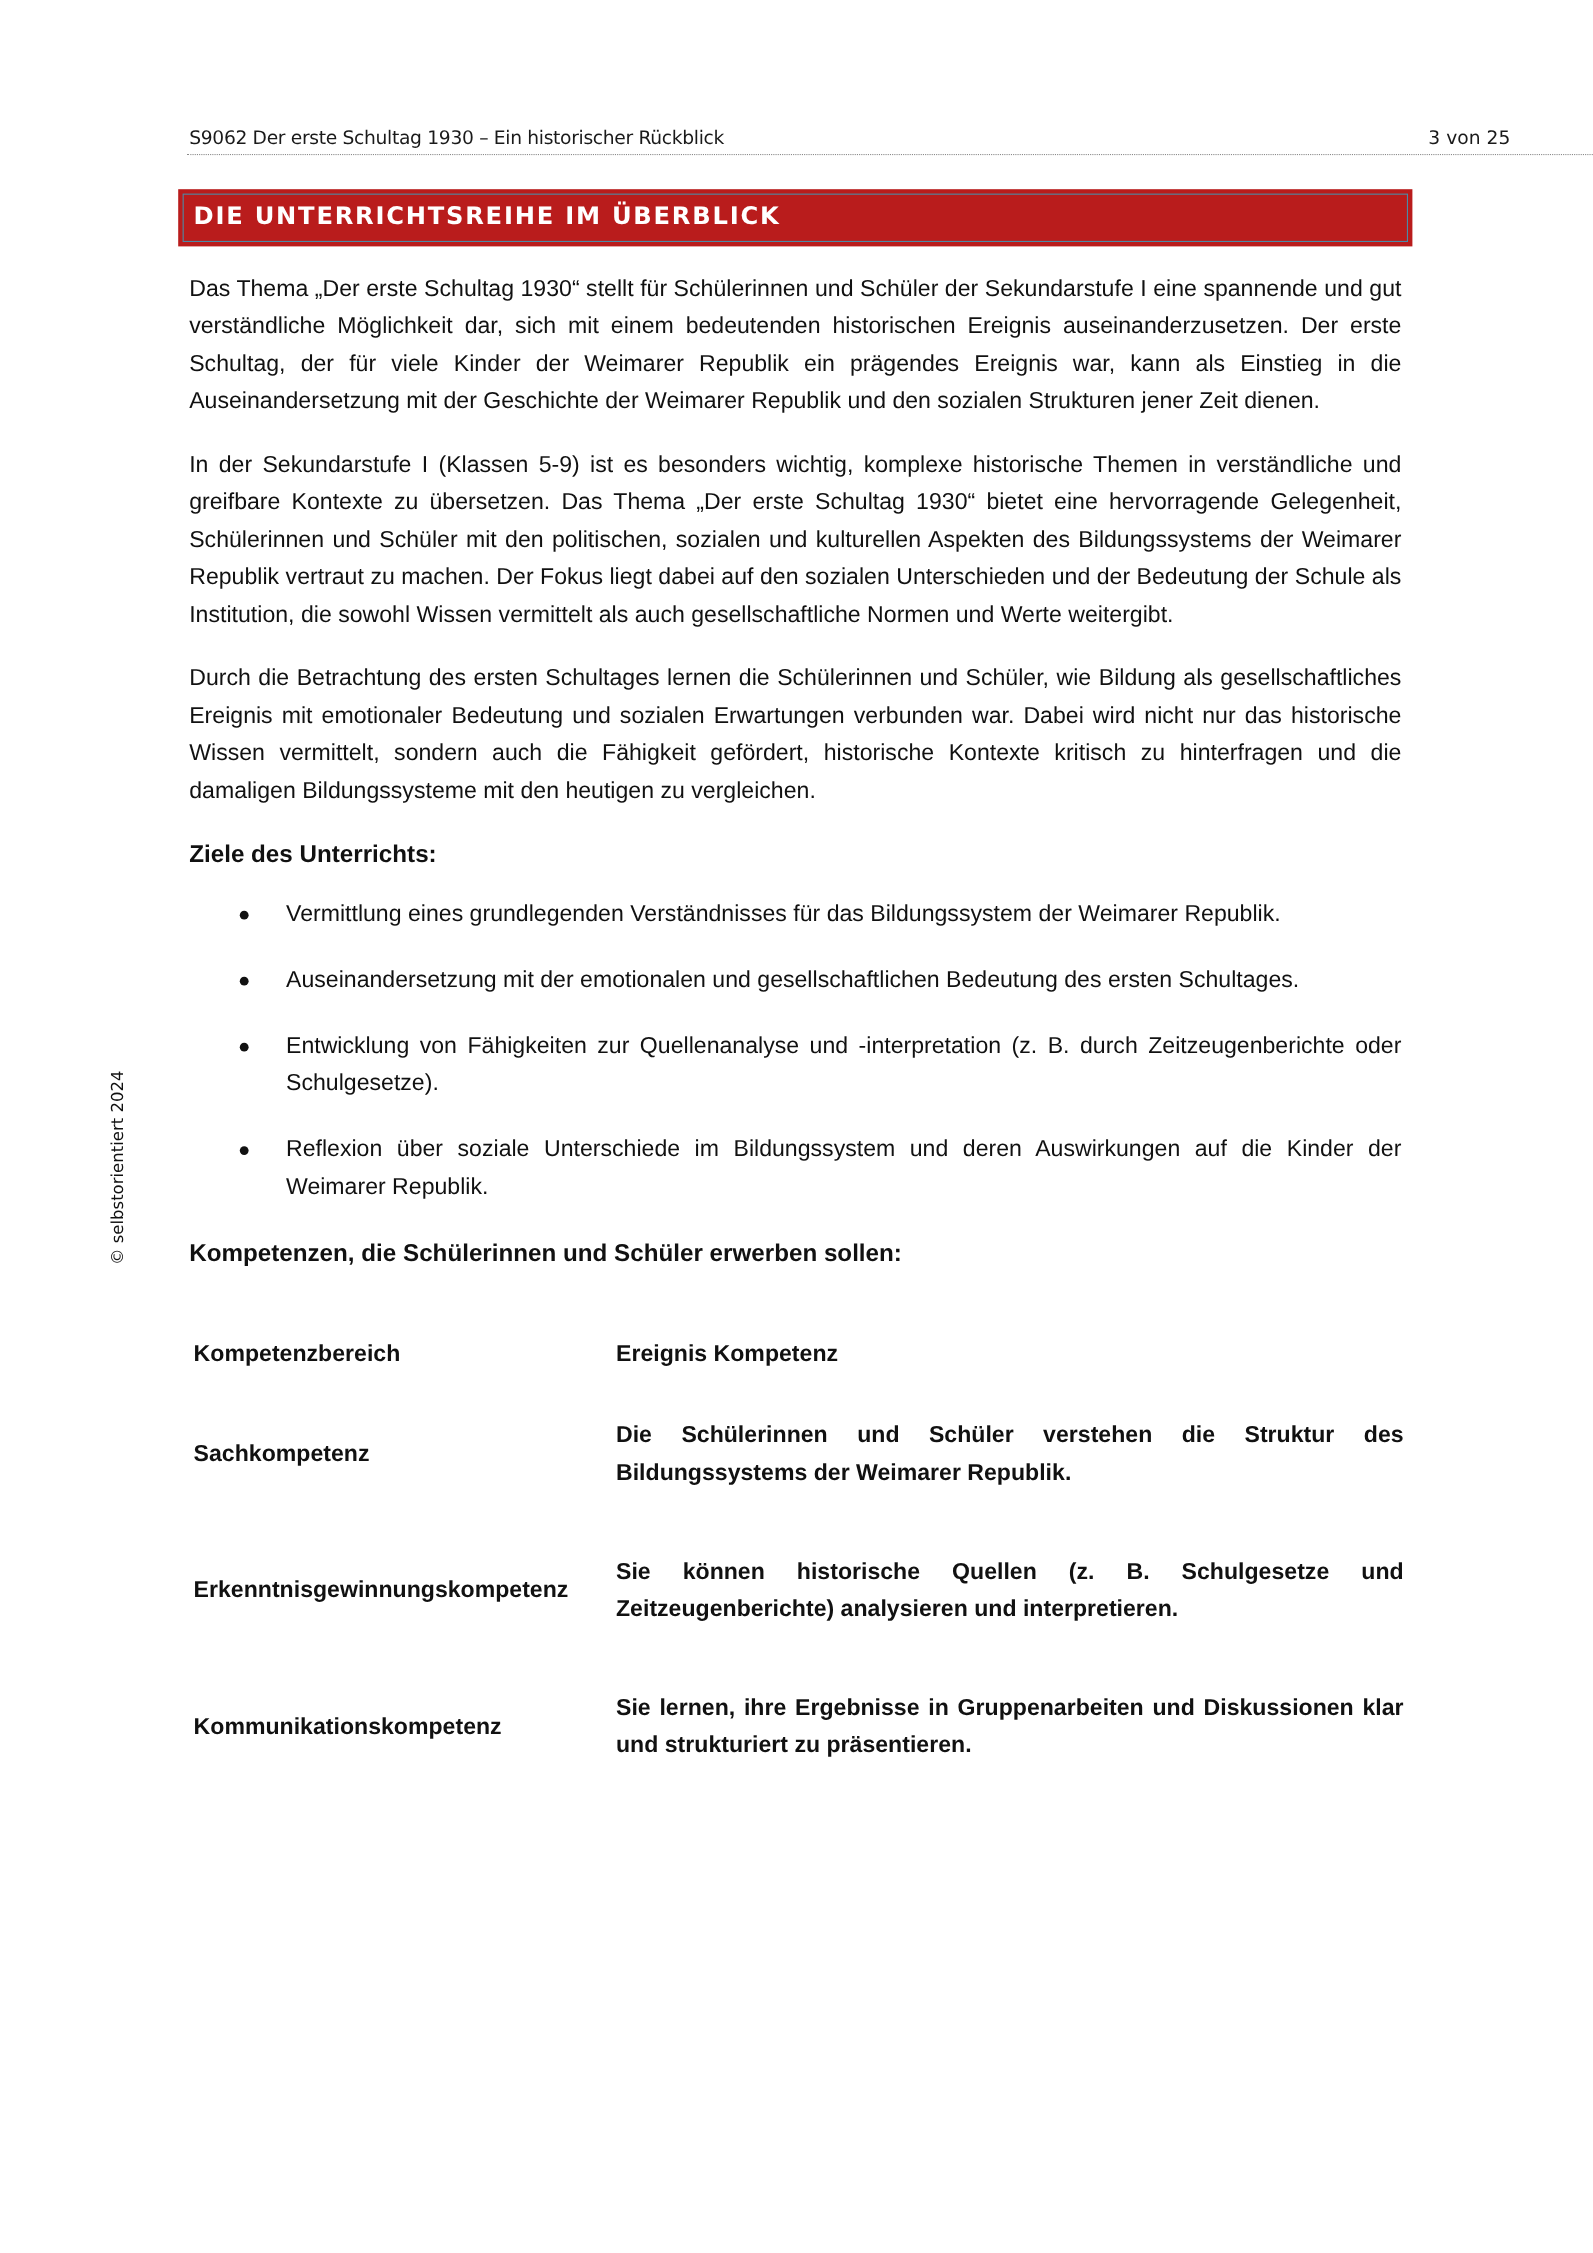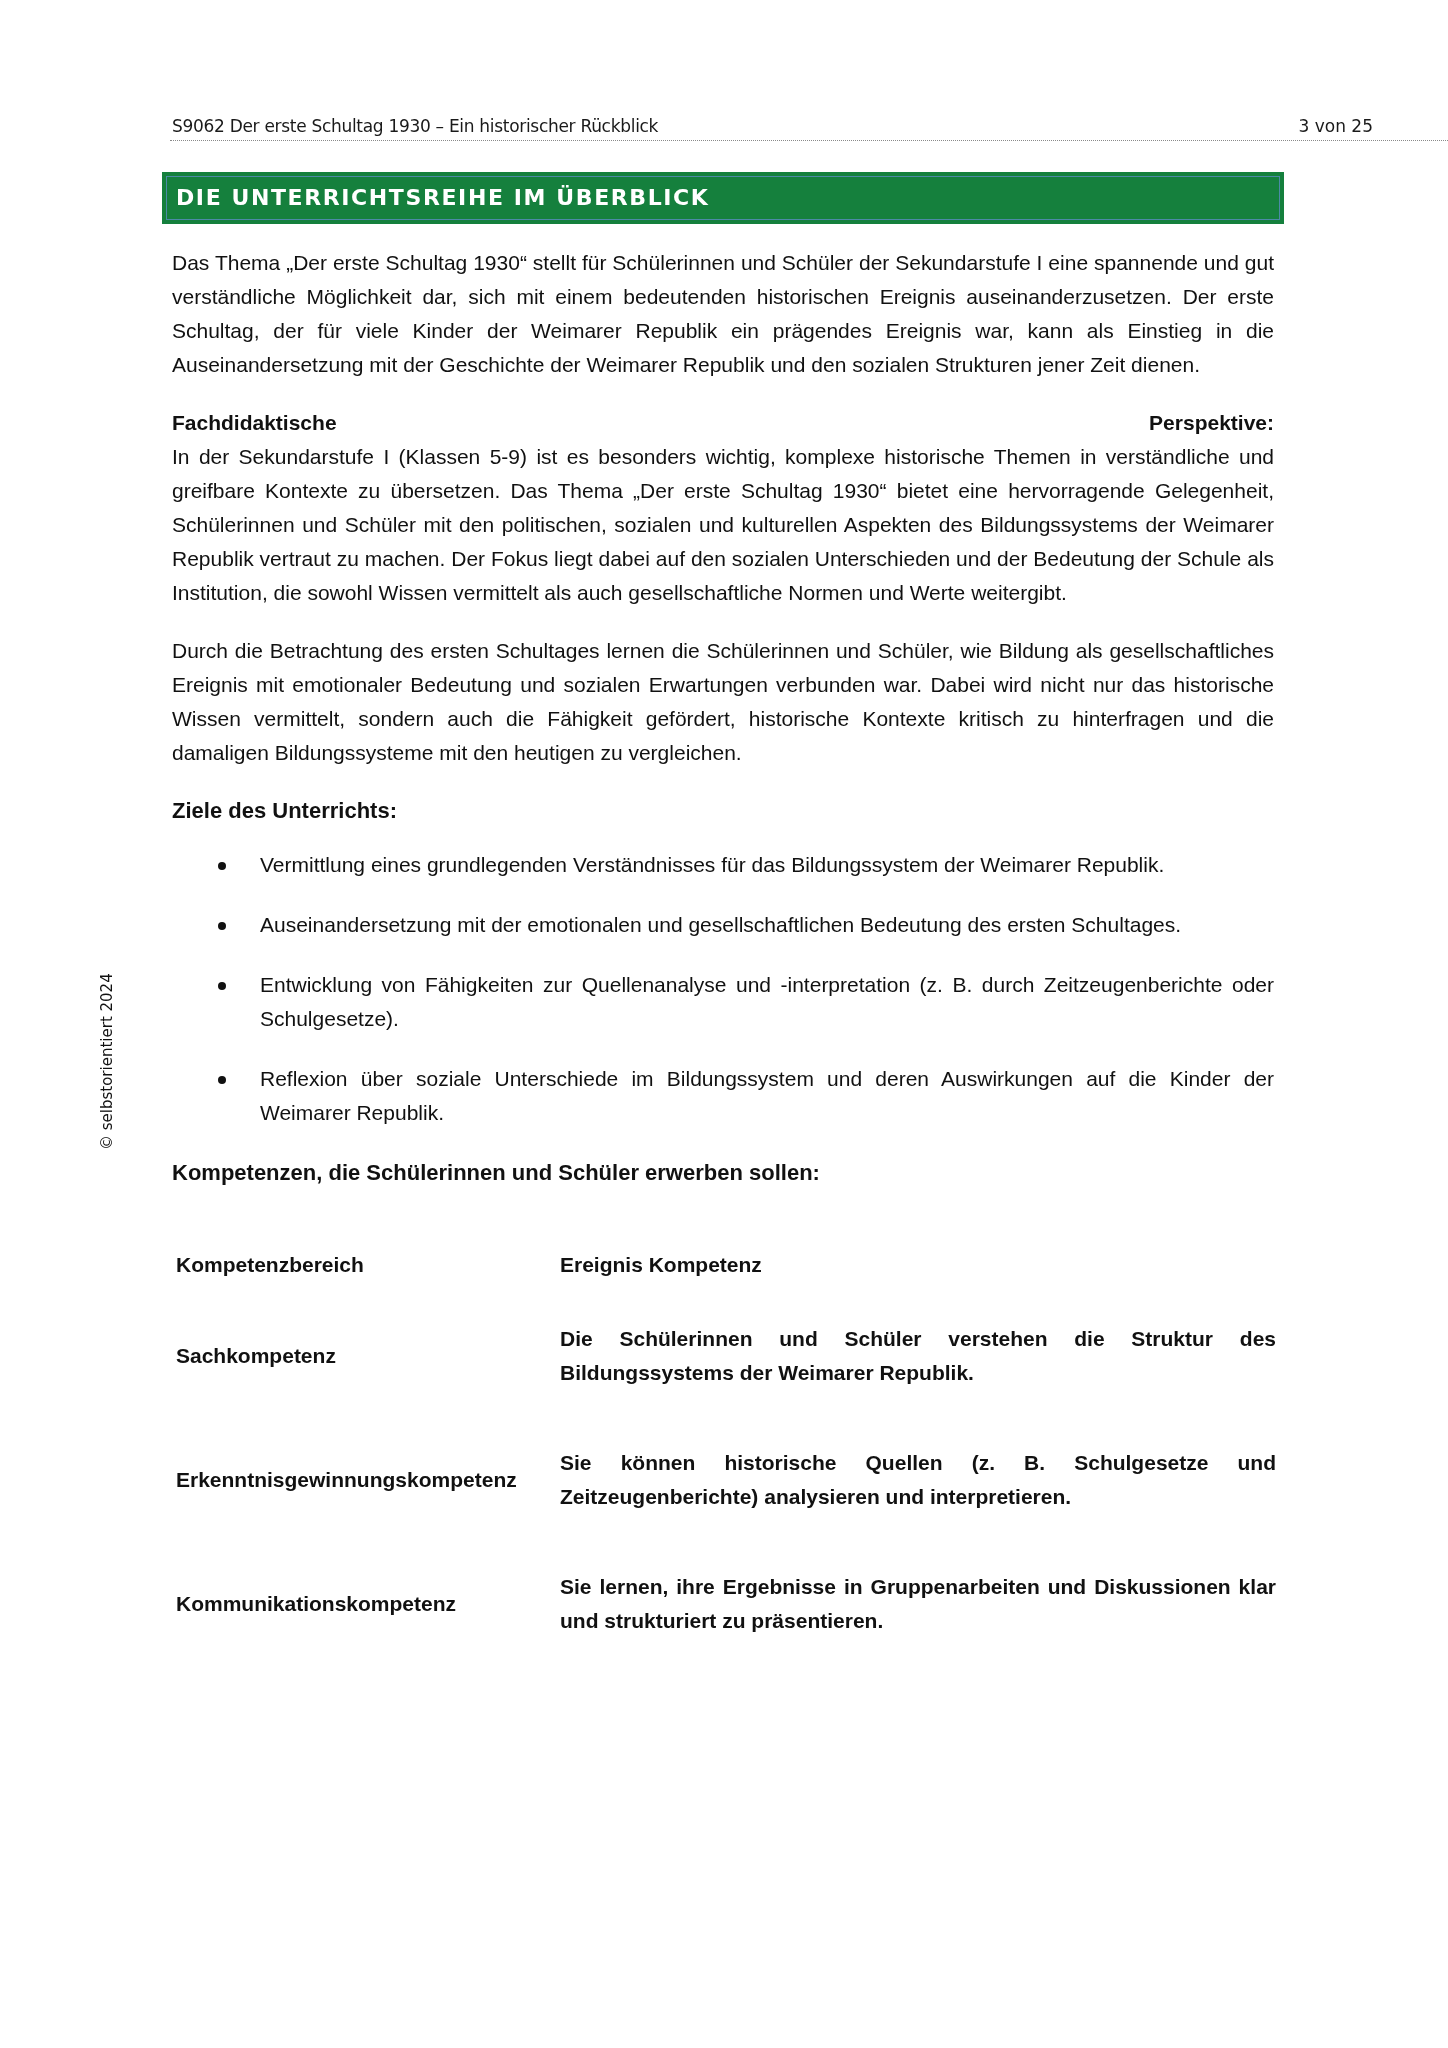--- a/index.html
+++ b/index.html
@@ -9,21 +9,21 @@
     }
     .header {
       position: absolute; left: 170px; top: 114px; width: 1278px; height: 26px;
       border-bottom: 1px dotted #8a8a8a;
       font-family: "DejaVu Sans", sans-serif; font-size: 17px; color: #1a1a1a;
     }
     .header .title { position: absolute; left: 2px; top: 2px; letter-spacing: -0.3px; }
     .header .page { position: absolute; right: 75px; top: 2px; }
     .banner {
       position: absolute; left: 162px; top: 172px; width: 1122px; height: 52px;
-      background: #15803d; box-sizing: border-box;
+      background: #b91c1c; box-sizing: border-box;
     }
     .banner::before {
       content: ""; position: absolute; left: 4px; right: 4px; top: 4px; bottom: 4px;
       border: 1px solid #4c8aa6;
     }
     .banner .btitle {
       position: absolute; left: 14px; top: 13px;
       color: #ffffff; font-family: "DejaVu Sans", sans-serif; font-weight: bold;
       font-size: 22px; letter-spacing: 1.6px;
     }
@@ -63,24 +63,20 @@
 
 <div class="banner">
   <span class="btitle">DIE UNTERRICHTSREIHE IM ÜBERBLICK</span>
 </div>
 
 <div class="side">© selbstorientiert 2024</div>
 
 <div class="content">
   <p class="para">Das Thema „Der erste Schultag 1930“ stellt für Schülerinnen und Schüler der Sekundarstufe I eine spannende und gut verständliche Möglichkeit dar, sich mit einem bedeutenden historischen Ereignis auseinanderzusetzen. Der erste Schultag, der für viele Kinder der Weimarer Republik ein prägendes Ereignis war, kann als Einstieg in die Auseinandersetzung mit der Geschichte der Weimarer Republik und den sozialen Strukturen jener Zeit dienen.</p>
 
-  <div class="heading-split">
-    <span>Fachdidaktische</span>
-    <span>Perspektive:</span>
-  </div>
   <p class="para">In der Sekundarstufe I (Klassen 5-9) ist es besonders wichtig, komplexe historische Themen in verständliche und greifbare Kontexte zu übersetzen. Das Thema „Der erste Schultag 1930“ bietet eine hervorragende Gelegenheit, Schülerinnen und Schüler mit den politischen, sozialen und kulturellen Aspekten des Bildungssystems der Weimarer Republik vertraut zu machen. Der Fokus liegt dabei auf den sozialen Unterschieden und der Bedeutung der Schule als Institution, die sowohl Wissen vermittelt als auch gesellschaftliche Normen und Werte weitergibt.</p>
 
   <p class="para">Durch die Betrachtung des ersten Schultages lernen die Schülerinnen und Schüler, wie Bildung als gesellschaftliches Ereignis mit emotionaler Bedeutung und sozialen Erwartungen verbunden war. Dabei wird nicht nur das historische Wissen vermittelt, sondern auch die Fähigkeit gefördert, historische Kontexte kritisch zu hinterfragen und die damaligen Bildungssysteme mit den heutigen zu vergleichen.</p>
 
   <div class="bold-h">Ziele des Unterrichts:</div>
   <ul class="goals">
     <li>
         <span class="bullet"></span>
         <div class="li-text">Vermittlung eines grundlegenden Verständnisses für das Bildungssystem der Weimarer Republik.</div>
       </li>

